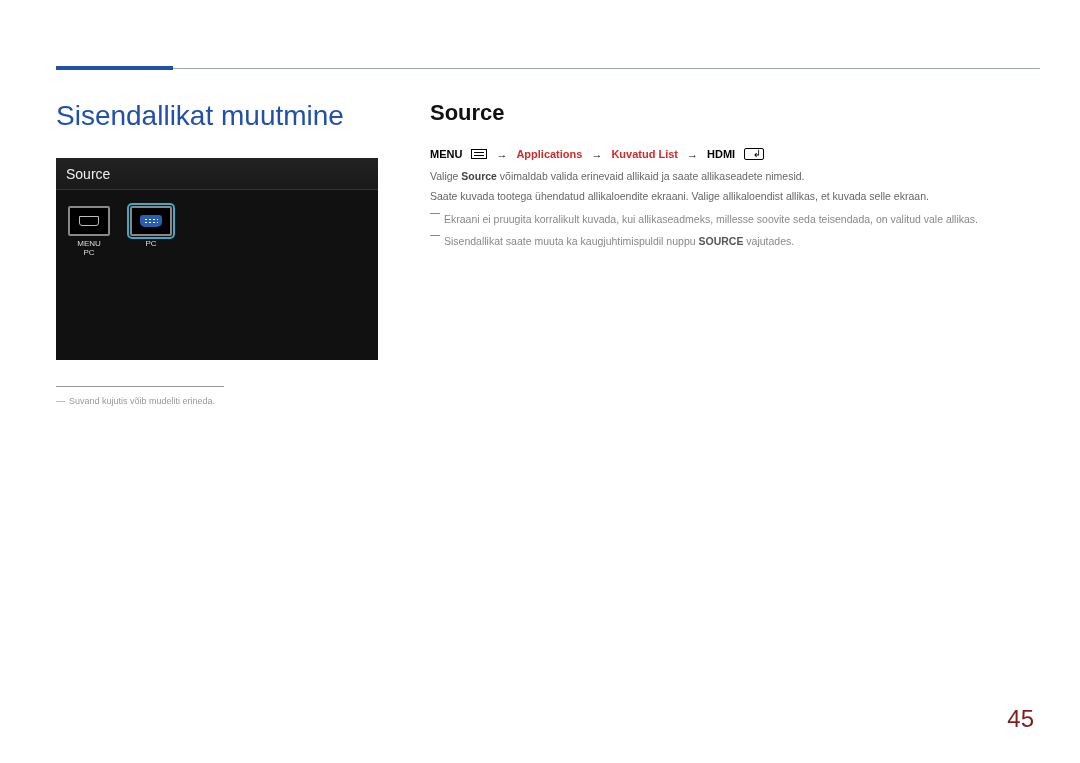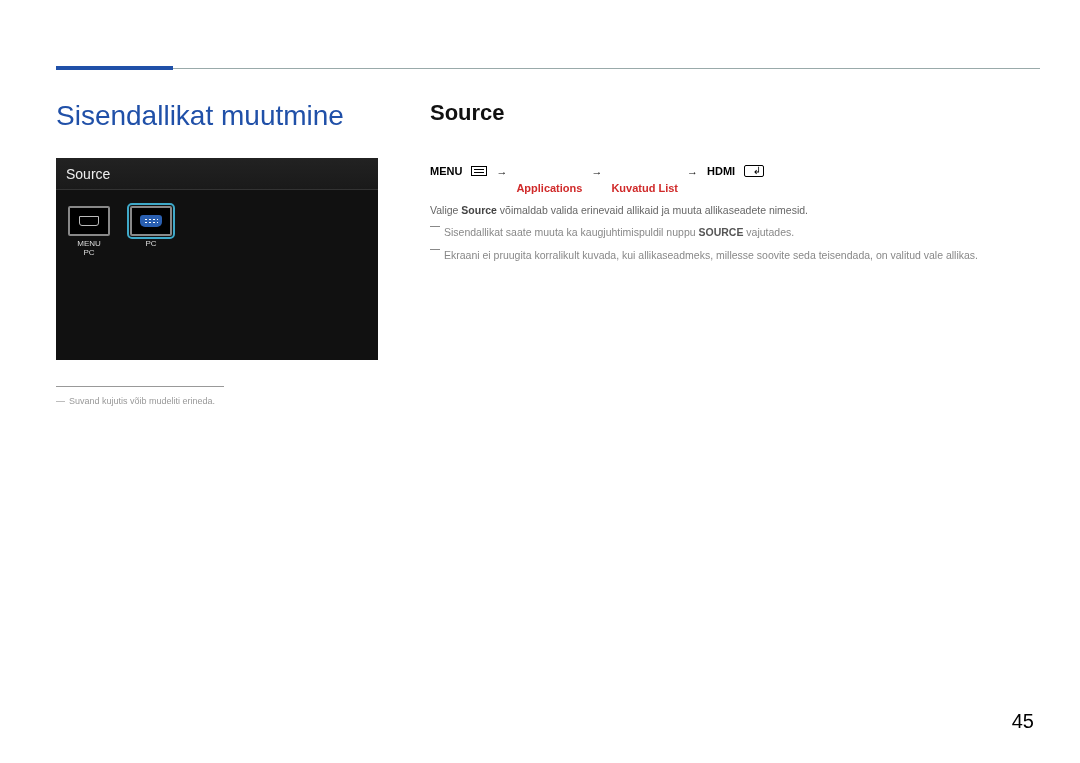--- a/index.html
+++ b/index.html
@@ -134,21 +134,21 @@
   }
   .nav-path {
     font-size: 11px;
     margin-bottom: 8px;
     display:flex;
     align-items:center;
     gap:9px;
     flex-wrap:wrap;
   }
   .nav-path .bold { font-weight: 700; color: #000; }
-  .nav-path .red { color: #d02a2a; font-weight: 700; margin-top: 34px;}
+  .nav-path .red { color: #d02a2a; font-weight: 700;}
   .nav-path .arrow { color: #000; }
   .menu-icon {
     display:inline-block;
     width:16px;height:10px;
     border:1px solid #000;
     position:relative;
   }
   .menu-icon::before,.menu-icon::after {
     content:"";position:absolute;left:2px;right:2px;height:1px;background:#000;
   }
@@ -186,22 +186,22 @@
     position:absolute;
     left:0; top:2px;
     width:10px;height:1px;
     background:#888;
   }
   .note-line .strong { color:#555; font-weight:700; }
   .page-num {
     position: absolute;
     bottom: 30px;
     right: 46px;
-    font-size: 20px;
-    color: #000000;
+    font-size: 24px;
+    color: #7f1d1d;
   }
 </style>
 </head>
 <body>
 
 <div class="top-bar"></div>
 <div class="accent-bar"></div>
 
 <h1 class="chapter-title">Sisendallikat muutmine</h1>
 
@@ -245,26 +245,27 @@
     <span class="arrow">→</span>
     <span class="red">Applications</span>
     <span class="arrow">→</span>
     <span class="red">Kuvatud List</span>
     <span class="arrow">→</span>
     <span class="bold">HDMI</span>
     <span class="enter-icon"></span>
   </div>
 
   <p class="para">
-    <span>Valige </span><span class="strong">Source</span><span> võimaldab valida erinevaid allikaid ja muuta allikaseadete nimesid.</span>
+    <span>Valige </span><span class="strong">Source</span><span> võimaldab valida erinevaid allikaid ja saate allikaseadete nimesid.</span>
   </p>
-
+  <p class="para">Saate kuvada tootega ühendatud allikaloendite ekraani. Valige allikaloendist allikas, et kuvada selle ekraan.</p>
+
+  <p class="note-line">
+    <span class="dash"></span>
+    <span>Ekraani ei pruugita korralikult kuvada, kui allikaseadmeks, millesse soovite seda teisendada, on valitud vale allikas.</span>
+  </p>
   <p class="note-line">
     <span class="dash"></span>
     <span>Sisendallikat saate muuta ka kaugjuhtimispuldil nuppu </span><span class="strong">SOURCE</span><span> vajutades.</span>
   </p>
-  <p class="note-line">
-    <span class="dash"></span>
-    <span>Ekraani ei pruugita korralikult kuvada, kui allikaseadmeks, millesse soovite seda teisendada, on valitud vale allikas.</span>
-  </p>
 </div>
 
 <div class="page-num">45</div>
 
 </body></html>

